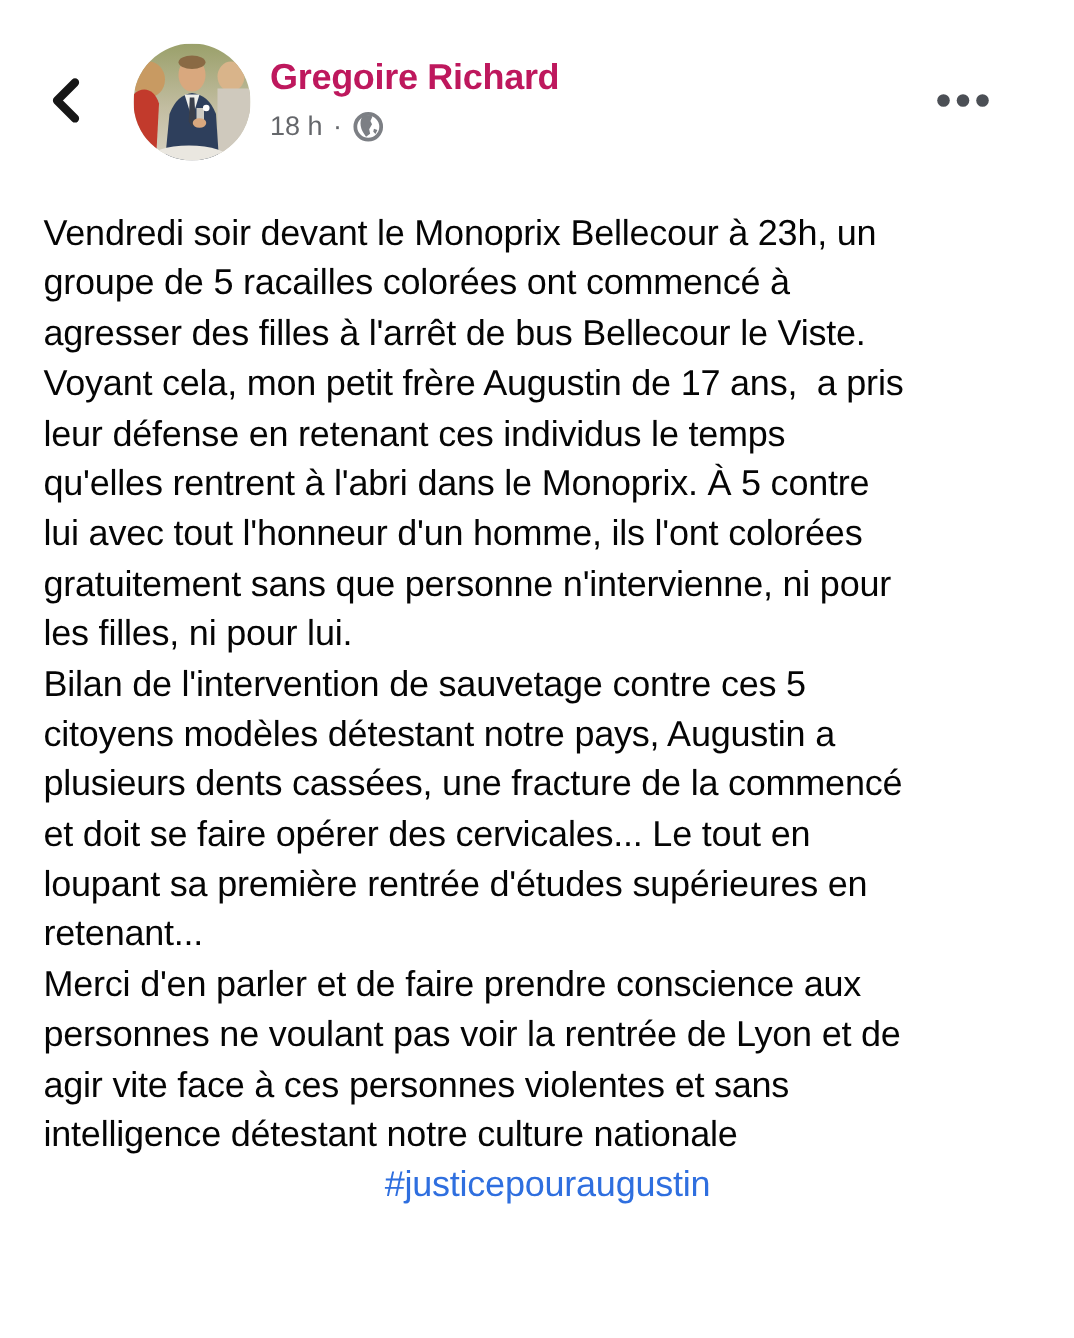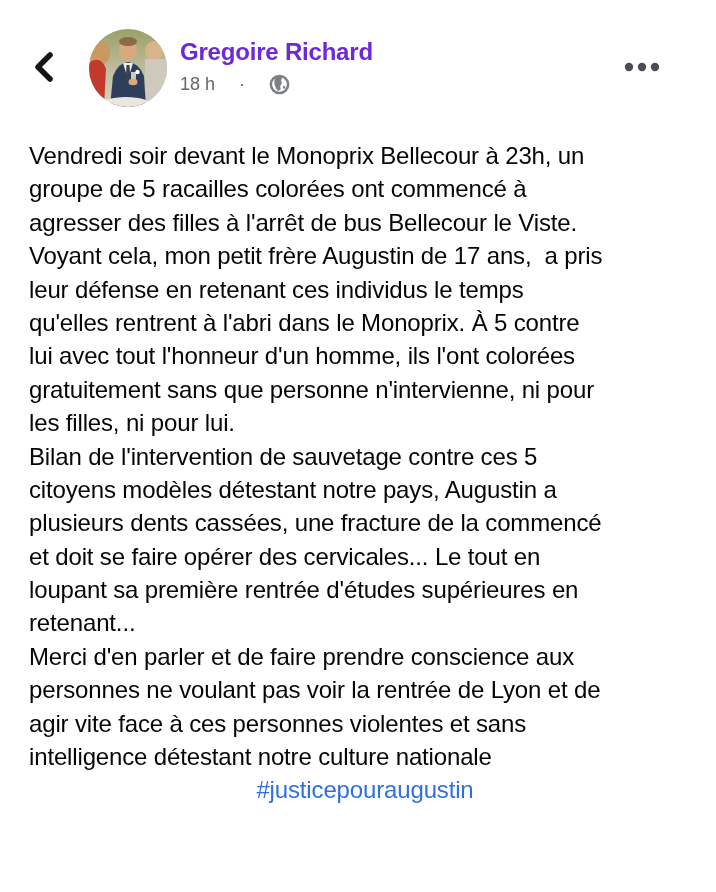--- a/index.html
+++ b/index.html
@@ -40,33 +40,33 @@
     overflow: hidden;
     cursor: pointer;
   }
   .author-name {
     position: absolute;
     left: 180px;
     top: 38px;
     font-size: 24px;
     line-height: 28px;
     font-weight: 700;
-    color: #6d28d9;
+    color: #be185d;
     letter-spacing: -0.2px;
     white-space: nowrap;
     cursor: pointer;
   }
   .post-meta {
     position: absolute;
     left: 180px;
     top: 71px;
     height: 26px;
     display: flex;
     align-items: center;
-    gap: 24px;
+    gap: 7px;
     font-size: 18px;
     color: #65676B;
     justify-content: flex-end;
   }
   .more-button {
     position: absolute;
     left: 618px;
     top: 54px;
     width: 48px;
     height: 28px;

